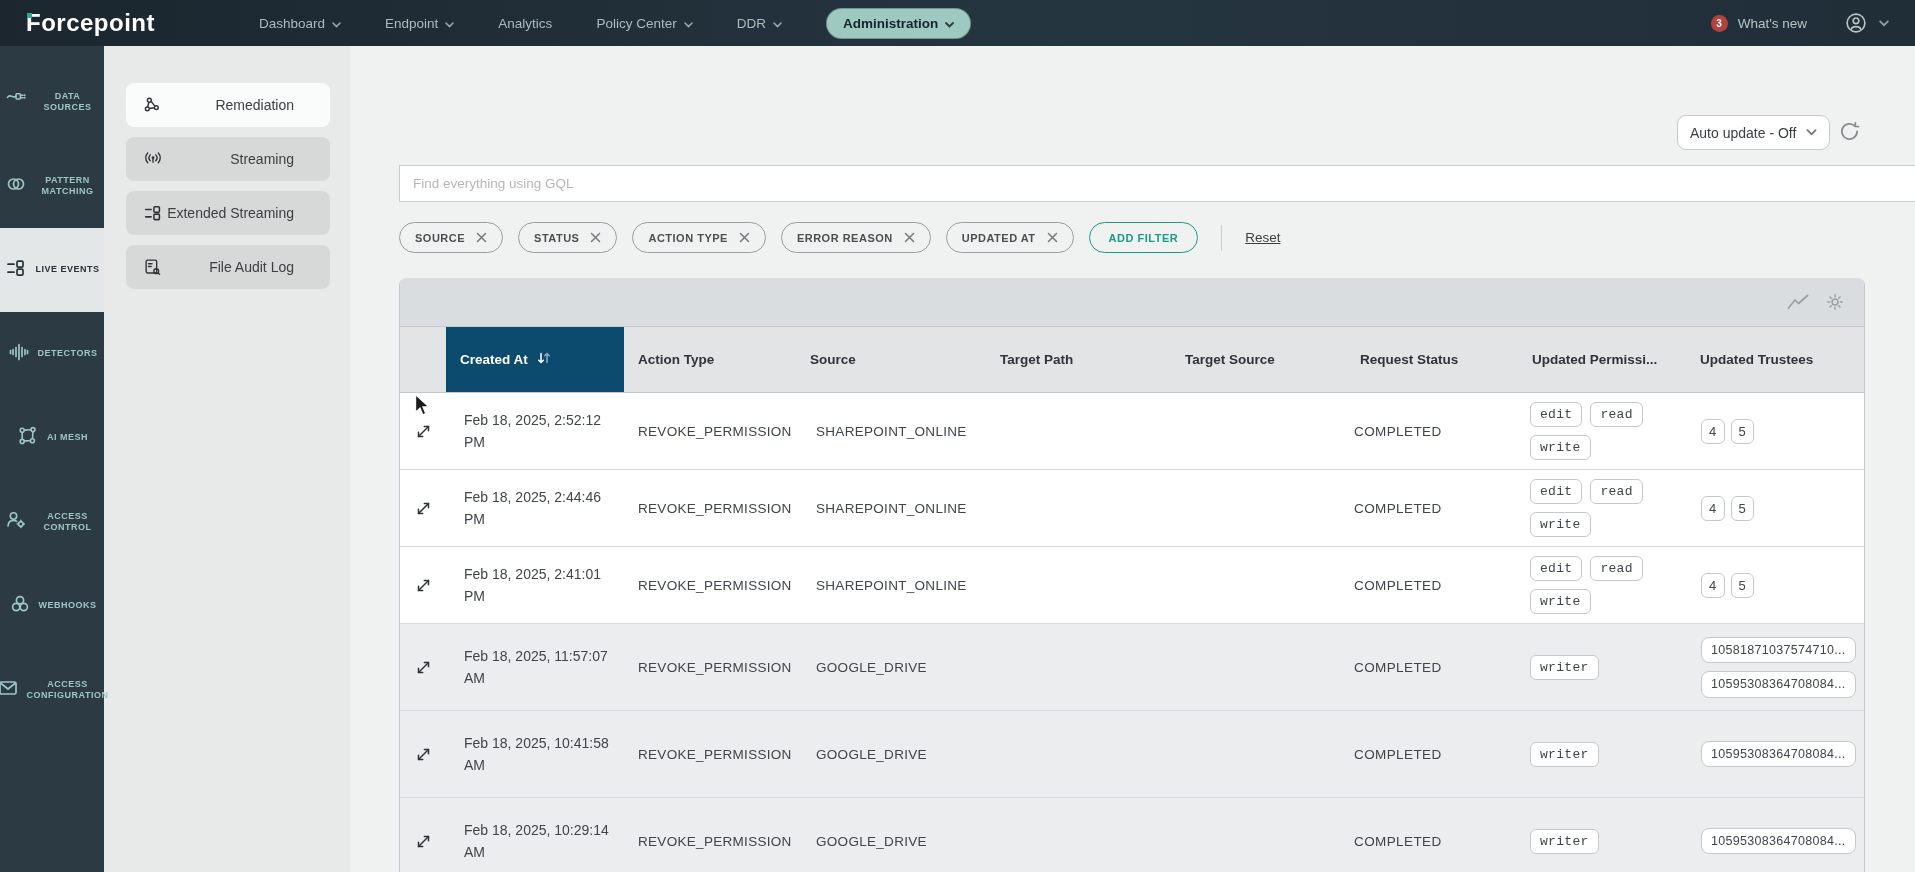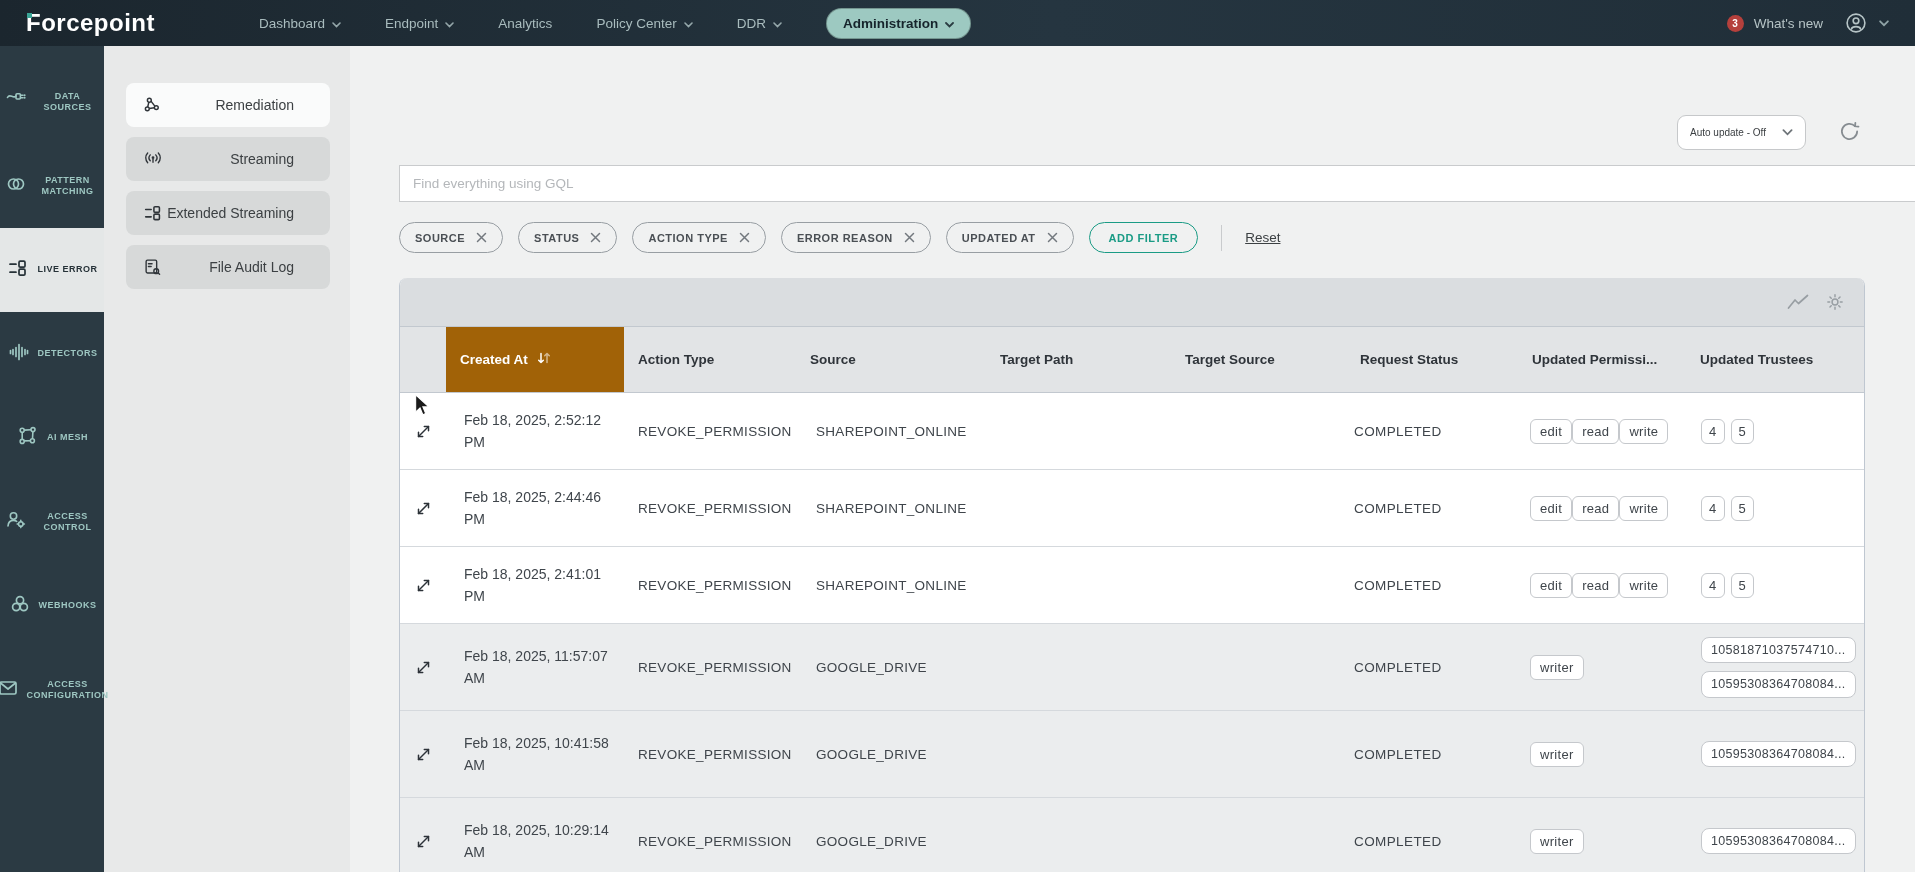--- a/index.html
+++ b/index.html
@@ -9,40 +9,40 @@
   
   .topnav { position:absolute; top:0; left:0; right:0; height:46px; background:linear-gradient(90deg,#1b262e 0%,#253540 55%,#202e38 100%); display:flex; align-items:center; padding:0 26px; z-index:30; }
   .logo { color:#fff; font-size:24px; font-weight:bold; letter-spacing:0.5px; position:relative; cursor:pointer; }
   .logo::after { content:""; position:absolute; left:1px; top:4px; width:5px; height:5px; background:#3aa596; }
   .nav-items { display:flex; align-items:center; gap:44px; margin-left:104px; }
   .nav-item { color:#a9bcbe; font-size:13.5px; display:flex; align-items:center; gap:7px; cursor:pointer; white-space:nowrap; }
   .nav-item svg { opacity:.85; }
   .nav-item.pill { background:#9dc9c1; color:#16242c; font-weight:bold; padding:7px 16px; border-radius:16px; border:1px solid rgba(0,0,0,.25); }
   .nav-right { margin-left:auto; display:flex; align-items:center; gap:10px; }
   .badge { width:17px; height:17px; border-radius:50%; background:#b5403c; color:#fff; font-size:10px; font-weight:bold; display:flex; align-items:center; justify-content:center; }
-  .whats-new { color:#b6c4c6; font-size:13.5px; cursor:pointer; margin-right:10px; }
+  .whats-new { color:#b6c4c6; font-size:13.5px; cursor:pointer; margin-right:26px; }
   .avatar { color:#b6c4c6; display:flex; align-items:center; cursor:pointer; }
   .nav-right .chev-wrap { color:#8fa3a6; display:flex; }
 
   
   .rail { position:absolute; left:0; top:46px; bottom:0; width:104px; background:#2b3a43; z-index:20; padding-top:14px; }
   .rail-item { height:84px; display:flex; flex-direction:row; align-items:center; justify-content:center; gap:7px; color:#9ec7c2; font-size:9px; font-weight:bold; letter-spacing:.5px; text-align:center; cursor:pointer; line-height:1.25; padding:0 4px; }
   .rail-item.active { background:#e4e7e7; color:#263238; }
   .rail-item svg { flex:none; }
 
   
   .subnav { position:absolute; left:104px; top:46px; bottom:0; width:246px; background:#e8e9e9; z-index:10; padding-top:37px; }
   .subnav-item { height:44px; margin:0 20px 10px 22px; background:#d7d9d9; border-radius:8px; display:flex; align-items:center; padding:0 14px; font-size:14px; color:#3c4043; cursor:pointer; }
   .subnav-item.active { background:#fafbfb; }
   .subnav-item .ic { display:flex; width:26px; justify-content:center; color:#2f3439; }
   .subnav-item .lbl { flex:1; text-align:right; margin-right:22px; }
 
   
   .main { position:absolute; left:350px; top:46px; right:0; bottom:0; background:#f0f1f1; }
-  .auto-update { position:absolute; left:1327px; top:69px; width:129px; height:35px; background:#fff; border:1px solid #c6c8ca; border-radius:9px; display:flex; align-items:center; padding:0 12px; font-size:10px; color:#3c4043; cursor:pointer; }
+  .auto-update { position:absolute; left:1327px; top:69px; width:153px; height:35px; background:#fff; border:1px solid #c6c8ca; border-radius:9px; display:flex; align-items:center; padding:0 12px; font-size:14px; color:#3c4043; cursor:pointer; }
   .auto-update .lbl { flex:1; }
   .auto-update .chev-wrap { color:#6d7378; display:flex; }
   .refresh-btn { position:absolute; left:1488px; top:74px; cursor:pointer; display:flex; }
 
   .searchbar { position:absolute; left:49px; top:119px; width:1709px; height:37px; background:#fff; border:1px solid #c9cbcd; display:flex; }
   .searchbar input { flex:1; border:none; outline:none; font-size:13.5px; color:#3c4043; padding:0 13px; font-family:"Liberation Sans",sans-serif; background:transparent; }
   .searchbar input::placeholder { color:#b4b7ba; }
   .search-btn { width:39px; height:100%; background:#50b1a7; border:none; display:flex; align-items:center; justify-content:center; cursor:pointer; }
 
   .filters { position:absolute; left:49px; top:176px; display:flex; align-items:center; gap:15px; }
@@ -53,32 +53,32 @@
   .reset { font-size:13.5px; color:#3c4043; text-decoration:underline; cursor:pointer; }
 
   
   .table-card { position:absolute; left:49px; top:232px; width:1466px; height:594px; border-radius:8px 8px 0 0; overflow:hidden; border-left:1px solid #bfc7d1; border-right:1px solid #bfc7d1; background:#fff; }
   .table-toolbar { height:49px; background:#dadde0; border-bottom:1px solid #c2c8cf; display:flex; align-items:center; justify-content:flex-end; gap:14px; padding-right:18px; }
   .tool-btn { display:flex; cursor:pointer; }
   .grid-cols { display:grid; grid-template-columns:46px 178px 172px 190px 185px 175px 180px 168px 1fr; }
   .thead { height:66px; background:#e2e4e6; border-bottom:1px solid #c2c8cf; align-items:stretch; }
   .th { display:flex; align-items:center; font-size:13.5px; font-weight:bold; color:#2f343a; padding:0 14px; cursor:pointer; }
   .th.tight { padding:0 6px; }
-  .th.sorted { background:#a16207; color:#fff; gap:8px; }
+  .th.sorted { background:#0c4a6e; color:#fff; gap:8px; }
   .tbody { background:#fff; }
   .row { min-height:77px; background:#fff; border-bottom:1px solid #d5d9dd; align-items:center; }
   .row.alt { min-height:87px; background:#ebedee; }
   .cell { font-size:13.5px; color:#3f454b; padding:0 14px; letter-spacing:.3px; }
   .cell-expand { display:flex; justify-content:center; padding:0; }
   .expand { cursor:pointer; display:flex; }
   .cell-date { padding-left:18px; letter-spacing:0; }
   .cell-date .date { display:inline-block; width:152px; font-size:14px; line-height:1.6; }
   .cell-source { padding-left:20px; }
   .cell-status { padding-left:8px; letter-spacing:.4px; }
-  .cell-perms { display:flex; gap:0; align-items:flex-start; padding:0 4px; flex-wrap:wrap; }
+  .cell-perms { display:flex; gap:8px; align-items:flex-start; padding:0 4px; flex-wrap:wrap;font-family:Liberation Mono, monospace; }
   .cell-trustees { display:flex; gap:6px; align-items:center; padding:0 7px; }
   .cell-trustees.stacked { flex-direction:column; align-items:flex-end; justify-content:center; padding-right:13px; gap:8px; }
   .chip { background:#fff; border:1px solid #c5c8cc; border-radius:6px; padding:5px 9px; font-size:13px; color:#3f454b; line-height:1; white-space:nowrap; }
   .chip.num { padding:5px 7px; }
   .chip.id { font-size:12.5px; border-radius:8px; padding:6px 9px; }
 
   .mouse-cursor { position:absolute; left:414px; top:394px; z-index:99; pointer-events:none; }
 </style>
 </head>
 <body>
@@ -157,21 +157,21 @@
           </svg></span>
       <span>PATTERN MATCHING</span>
     </div>
     <div class="rail-item active">
       <span><svg width="24" height="24" viewBox="0 0 24 24" fill="none" stroke="currentColor" stroke-width="1.7" stroke-linecap="round">
             <path d="M4 8.2 h6"></path>
             <rect x="13" y="5.2" width="6" height="6" rx="1.2"></rect>
             <path d="M4 16.2 h6"></path>
             <rect x="13" y="13.2" width="6" height="6" rx="1.2"></rect>
           </svg></span>
-      <span>LIVE ERROR</span>
+      <span>LIVE EVENTS</span>
     </div>
     <div class="rail-item">
       <span><svg width="24" height="24" viewBox="0 0 24 24" fill="none" stroke="currentColor" stroke-width="1.7" stroke-linecap="round">
             <path d="M12 4.5 v15 M9 7.5 v9 M15 7.5 v9 M6 9.5 v5 M18 9.5 v5 M3.5 10.5 v3 M20.5 10.5 v3"></path>
           </svg></span>
       <span>DETECTORS</span>
     </div>
     <div class="rail-item">
       <span><svg width="24" height="24" viewBox="0 0 24 24" fill="none" stroke="currentColor" stroke-width="1.6">
             <circle cx="6.2" cy="6.2" r="2"></circle>

